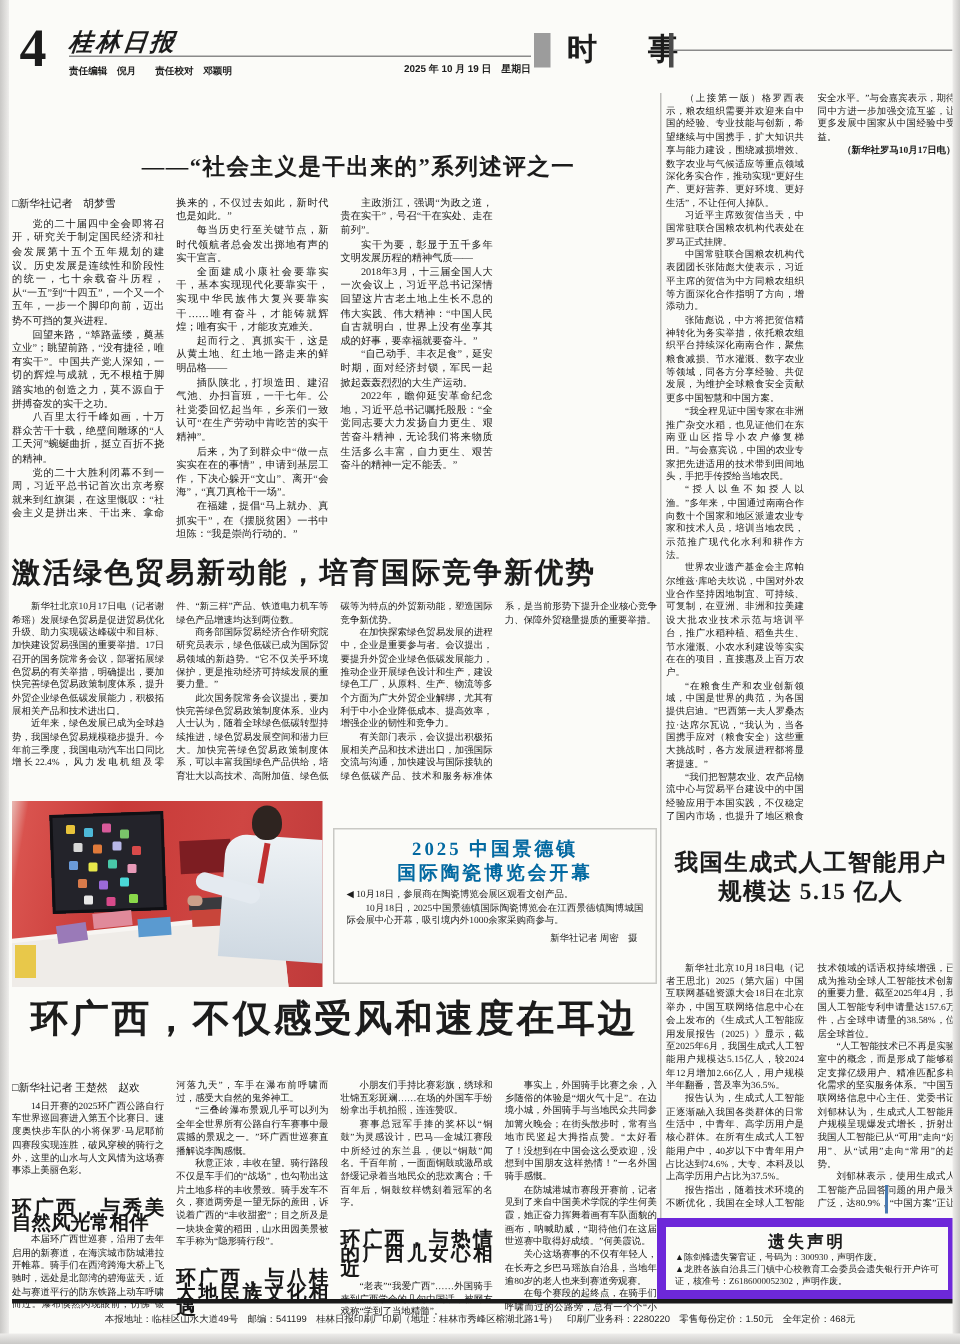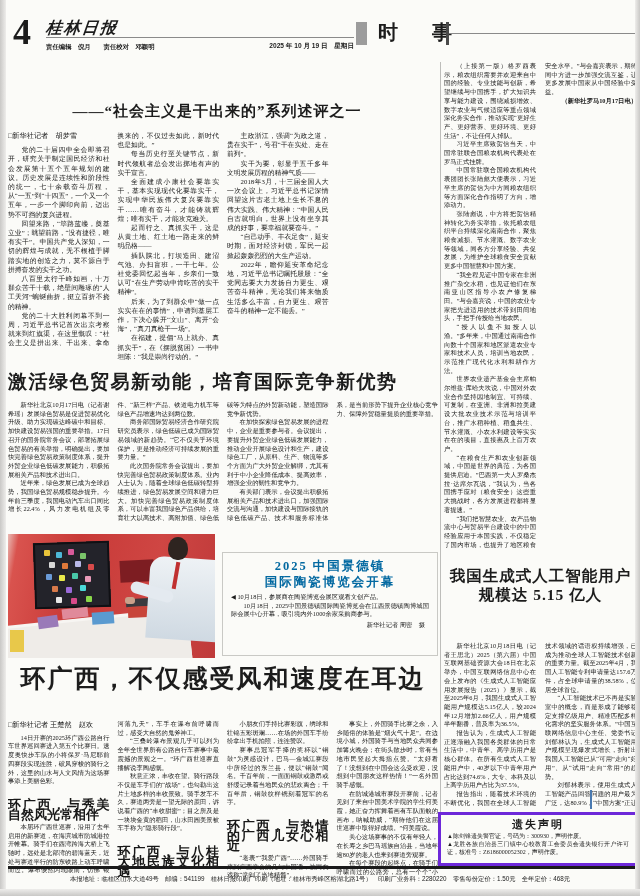--- a/index.html
+++ b/index.html
@@ -30,21 +30,21 @@
   
   .cols{position:absolute;column-fill:auto;text-align:justify;font-size:6.8px;line-height:9.2px;color:#181818;overflow:hidden;}
   .cols p{margin:0;text-indent:2em;}
   .cols p.byline{text-indent:0;font-weight:400;margin:1px 0 4px;font-size:7.2px;}
   .cols p.subhead{text-indent:0;font-weight:700;font-size:13px;margin:14px 0 3px;line-height:10px;}
   .cols p.signoff{text-align:right;text-indent:0;font-weight:700;}
   .small{font-size:6.3px;line-height:8.7px;}
 
   
   .a1-title{position:absolute;left:8px;top:62px;width:430px;text-align:center;font-weight:900;font-size:31px;letter-spacing:3px;line-height:1.15;}
-  .a1-sub{position:absolute;left:2px;top:102px;width:430px;text-align:center;font-weight:700;font-size:15px;letter-spacing:1px;}
+  .a1-sub{position:absolute;left:24px;top:102px;width:430px;text-align:center;font-weight:700;font-size:15px;letter-spacing:1px;}
   .a1-cols{left:8px;top:131px;width:430px;height:234px;column-count:4;column-gap:8px;}
 
   
   .a2-title{position:absolute;left:8px;top:369px;width:430px;font-weight:900;font-size:19px;letter-spacing:1.5px;}
   .a2-cols{left:8px;top:401px;width:430px;height:130px;column-count:4;column-gap:8px;}
 
   
   .photo{position:absolute;left:8px;top:534px;width:207px;height:124px;overflow:hidden;
     background:linear-gradient(100deg,#e9bab4 0%,#d9534e 5%,#c83a38 32%,#cf4643 68%,#bf3a3a 100%);}
   .photo .board{position:absolute;left:26px;top:8px;width:76px;height:66px;background:#23232a;transform:rotate(-2deg);box-shadow:inset 0 0 0 2px #101014;}
@@ -76,21 +76,21 @@
   .a3-title{position:absolute;left:8px;top:662px;width:430px;text-align:center;font-weight:900;font-size:25px;letter-spacing:2px;}
   .a3-cols{left:8px;top:720px;width:430px;height:162px;column-count:4;column-gap:8px;}
 
   
   .vdiv{position:absolute;left:440px;top:62px;width:1px;height:800px;background:#bdbdba;}
   .r1-cols{left:444px;top:62px;width:193px;height:496px;column-count:2;column-gap:9px;}
   .r2-title{position:absolute;left:444px;top:566px;width:193px;text-align:center;font-weight:900;font-size:15.5px;line-height:19px;letter-spacing:1px;}
   .r2-cols{left:444px;top:642px;width:193px;height:168px;column-count:2;column-gap:9px;}
   .blue-accent{position:absolute;left:590px;top:790px;width:2px;height:19px;background:#4a7ab0;}
 
-  .notice{position:absolute;left:438px;top:812px;width:200px;height:54px;border:3px solid #6d28d9;box-sizing:border-box;padding:2px 6px;background:#fbfbf8;}
+  .notice{position:absolute;left:438px;top:812px;width:200px;height:54px;border:6px solid #6d28d9;box-sizing:border-box;padding:2px 6px;background:#fbfbf8;}
   .notice-title{text-align:center;font-weight:900;font-size:11px;letter-spacing:2px;}
   .notice-items{font-size:6px;line-height:8.2px;text-align:justify;}
   .notice-items p{margin:0;text-indent:0;}
 
   
   .footer-rule{position:absolute;left:8px;top:866px;width:628px;height:2.5px;background:#1a1a1a;}
   .footer-text{position:absolute;left:0;top:875px;width:640px;text-align:center;font-size:6.3px;font-family:"Liberation Sans","DejaVu Sans",sans-serif;color:#222;}
 </style>
 </head>
 <body>

